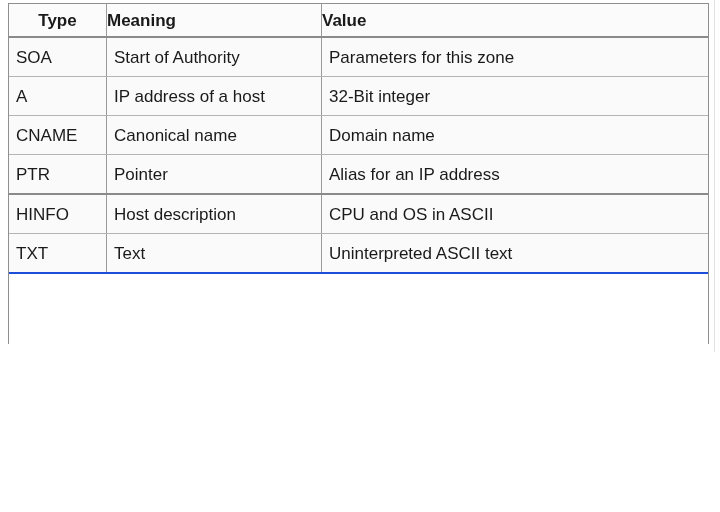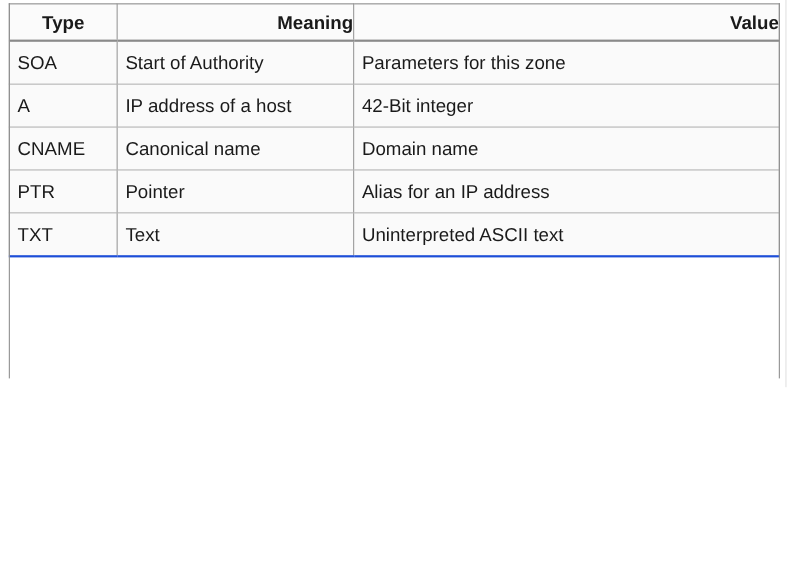--- a/index.html
+++ b/index.html
@@ -64,21 +64,21 @@
     height: 38px;
     padding: 0 0 0 7px;
     vertical-align: middle;
     white-space: nowrap;
     overflow: hidden;
     text-overflow: clip;
   }
 
   table.rr-table thead th {
     font-weight: bold;
-    text-align: right;
+    text-align: left;
     padding-left: 0;
     height: 32px;
     border-top: 1px solid #8f8f8f;
     border-bottom: 2px solid #8a8a8a;
     background: #fbfbfb;
   }
 
   table.rr-table thead th.th-type { text-align: center; }
 
   
@@ -131,37 +131,42 @@
 
         <tr class="rule-soft">
           <td class="cell-type">SOA</td>
           <td class="cell-meaning">Start of Authority</td>
           <td class="cell-value">Parameters for this zone</td>
         </tr>
 
         <tr class="rule-soft">
           <td class="cell-type">A</td>
           <td class="cell-meaning">IP address of a host</td>
-          <td class="cell-value">42-Bit integer</td>
+          <td class="cell-value">32-Bit integer</td>
         </tr>
 
 
 
         <tr class="rule-soft">
           <td class="cell-type">CNAME</td>
           <td class="cell-meaning">Canonical name</td>
           <td class="cell-value">Domain name</td>
         </tr>
 
         <tr class="rule-soft">
           <td class="cell-type">PTR</td>
           <td class="cell-meaning">Pointer</td>
           <td class="cell-value">Alias for an IP address</td>
         </tr>
 
+        <tr class="rule-strong">
+          <td class="cell-type">HINFO</td>
+          <td class="cell-meaning">Host description</td>
+          <td class="cell-value">CPU and OS in ASCII</td>
+        </tr>
 
         <tr class="rule-soft">
           <td class="cell-type">TXT</td>
           <td class="cell-meaning">Text</td>
           <td class="cell-value">Uninterpreted ASCII text</td>
         </tr>
 
       </tbody>
     </table>
   </div>

